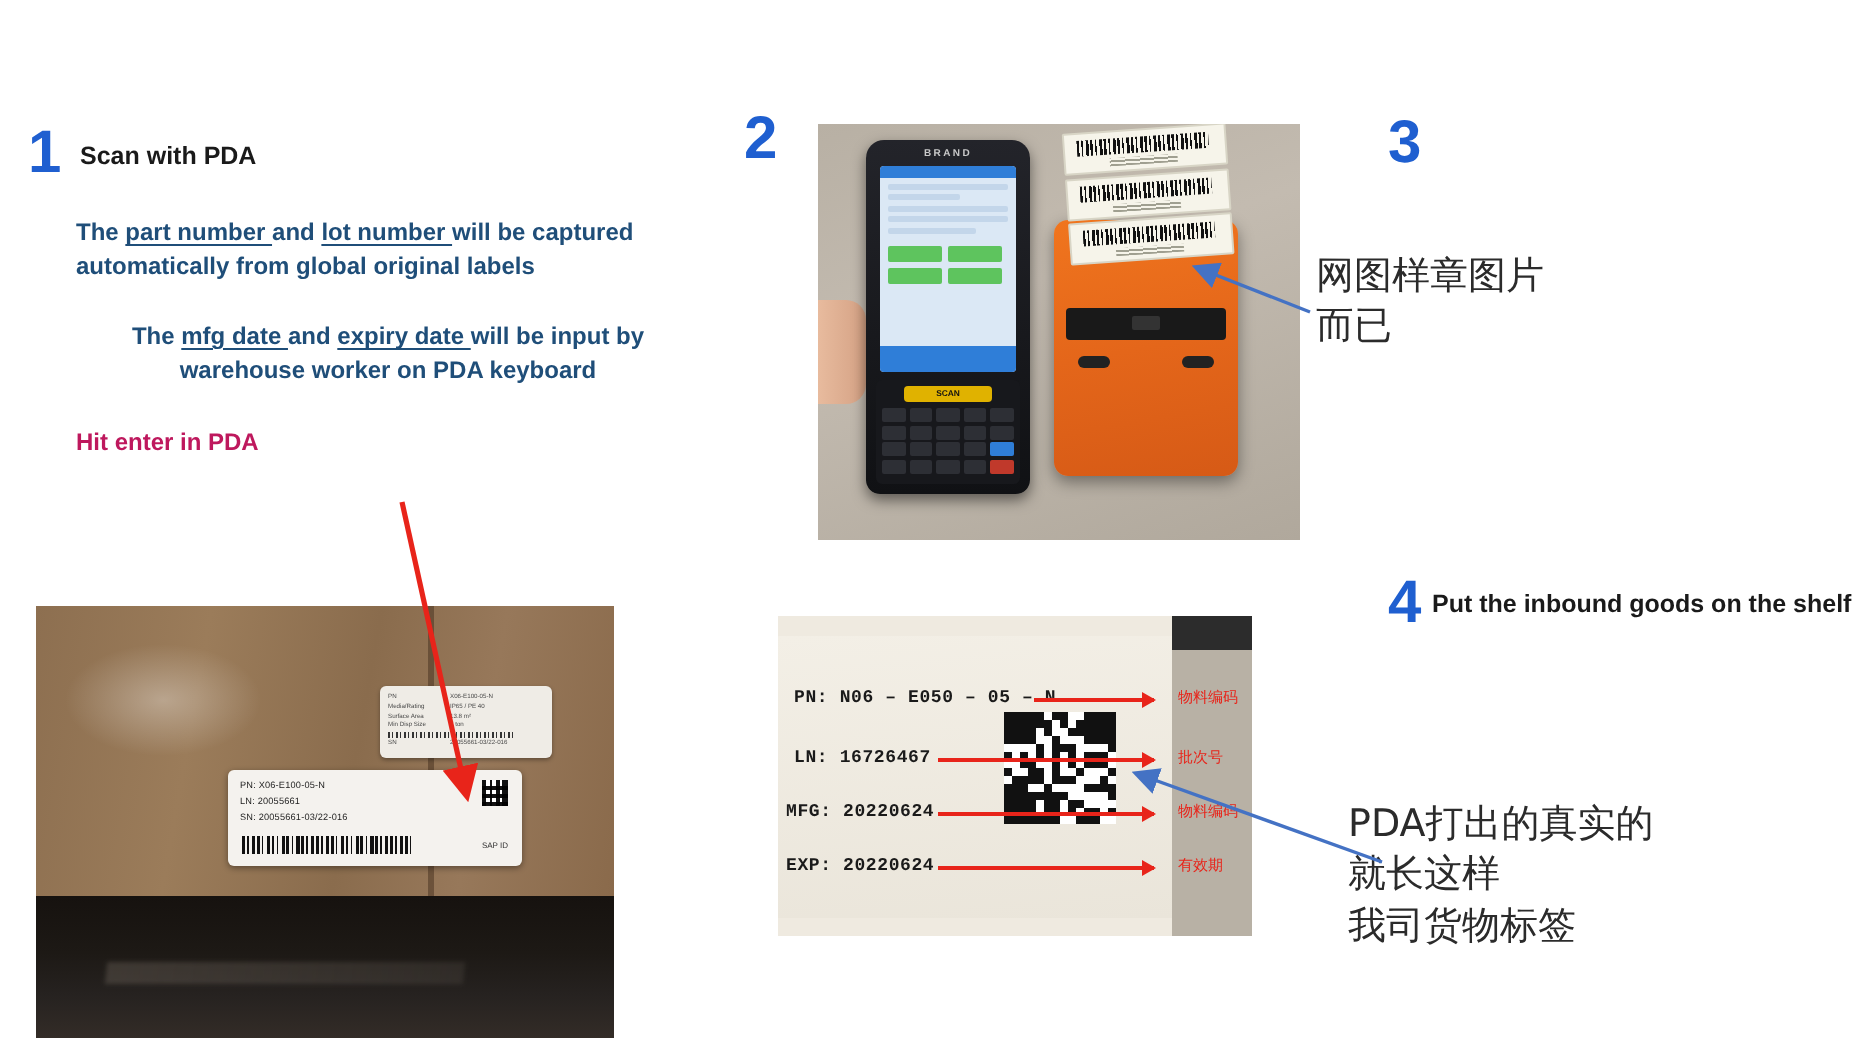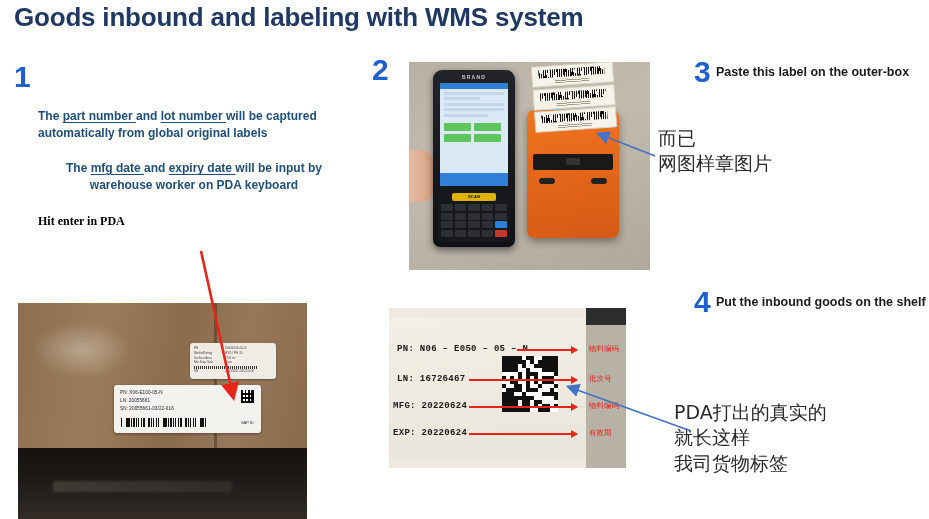--- a/index.html
+++ b/index.html
@@ -35,23 +35,22 @@
   }
 
   
   .body-blue{
     position:absolute;
     font-size:12px;font-weight:bold;color:#1F4E79;
     line-height:1.38;
   }
   .body-dark{
     position:absolute;
-    font-size:12px;font-weight:bold;color:#000000;
+    font-size:12px;font-weight:bold;color:#be185d;
     line-height:1.38;
-    font-family:Liberation Serif, serif;
   }
   .u{ text-decoration:underline; text-underline-offset:2px;}
 
   
   .caption{
     position:absolute;
     font-size:12.5px;font-weight:bold;color:#1a1a1a;
   }
 
   
@@ -260,23 +259,23 @@
   }
 
   
   .svg-layer{position:absolute;inset:0;pointer-events:none;}
 </style>
 </head>
 <body>
 
 <div class="slide">
 
-  <div id="slide-title">Goods inbound and labeling with WMS system</div>
 
   <div class="step-num" style="left:14px;top:62px;">1</div>
+  <div class="step-head" style="left:40px;top:70px;width:200px;">Scan with PDA</div>
 
   <div class="body-blue" style="left:38px;top:108px;width:312px;">
     <span>The </span><span class="u">part number </span><span>and </span><span class="u">lot number </span><span>will be captured automatically from global original labels</span>
   </div>
 
   <div class="body-blue" style="left:38px;top:160px;width:312px;text-align:center;">
     <span>The </span><span class="u">mfg date </span><span>and </span><span class="u">expiry date </span><span>will be input by warehouse worker on PDA keyboard</span>
   </div>
 
   <div class="body-dark" style="left:38px;top:213px;width:300px;">Hit enter in PDA</div>
@@ -534,25 +533,24 @@
     <div class="red-arrow" style="left:80px;top:98px;width:108px;"></div>
     <div class="red-arrow" style="left:80px;top:125px;width:108px;"></div>
 
     <div class="cn-red" style="left:200px;top:36px;">物料编码</div>
     <div class="cn-red" style="left:200px;top:66px;">批次号</div>
     <div class="cn-red" style="left:200px;top:93px;">物料编码</div>
     <div class="cn-red" style="left:200px;top:120px;">有效期</div>
   </div>
 
   <div class="step-num" style="left:694px;top:57px;">3</div>
-  <div class="step-head" style="left:716px;top:64px;width:206px;">Paste this label on the outer-box</div>
 
   <div class="cn-note" style="left:658px;top:126px;">
+    <div>网图样章图片</div>
     <div>而已</div>
-    <div>网图样章图片</div>
   </div>
 
   <div class="step-num" style="left:694px;top:287px;">4</div>
   <div class="step-head" style="left:716px;top:294px;width:212px;">Put the inbound goods on the shelf</div>
 
   <div class="cn-note" style="left:674px;top:400px;">
     <div>PDA打出的真实的</div>
     <div>就长这样</div>
     <div>我司货物标签</div>
   </div>

